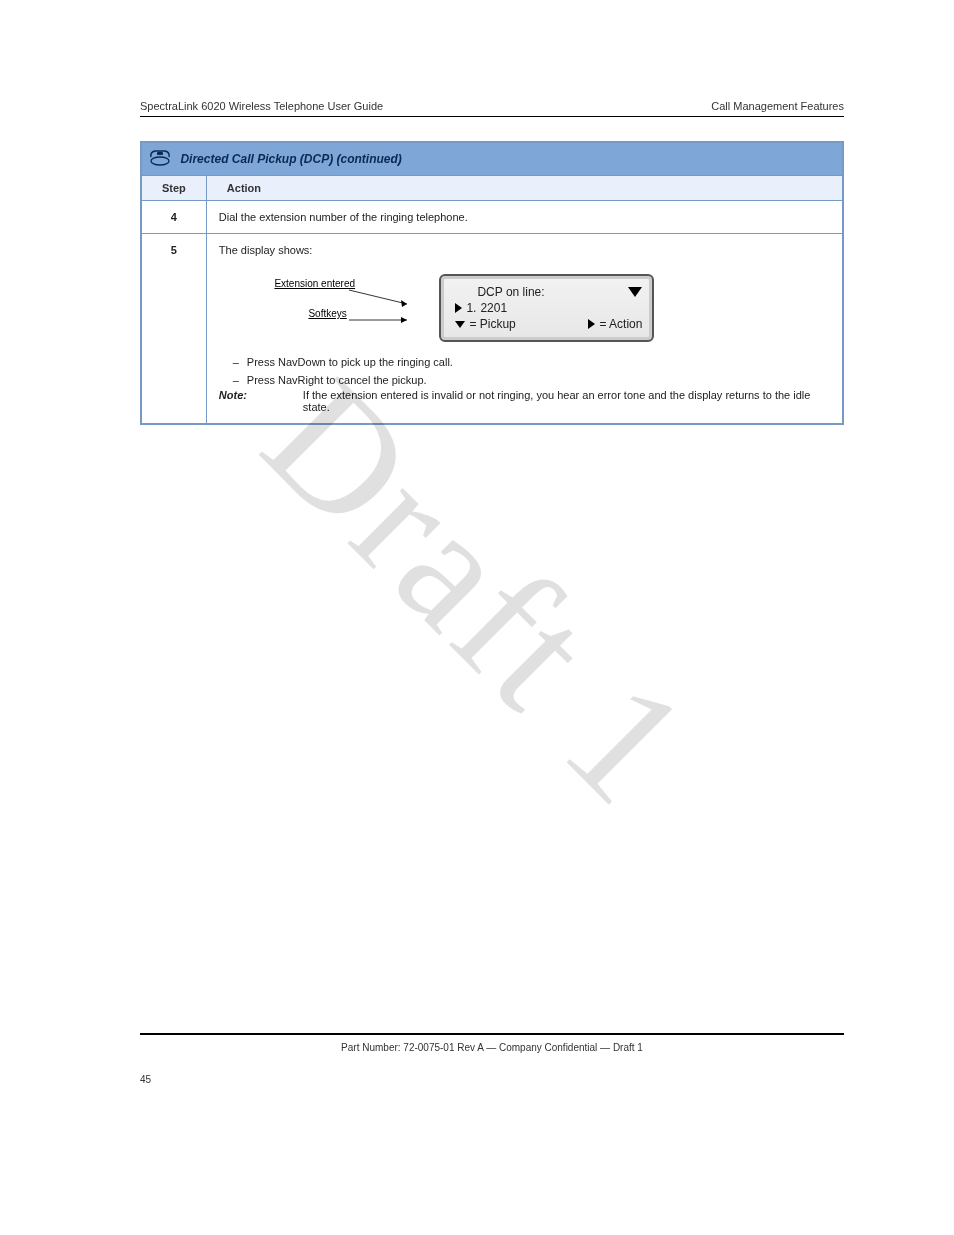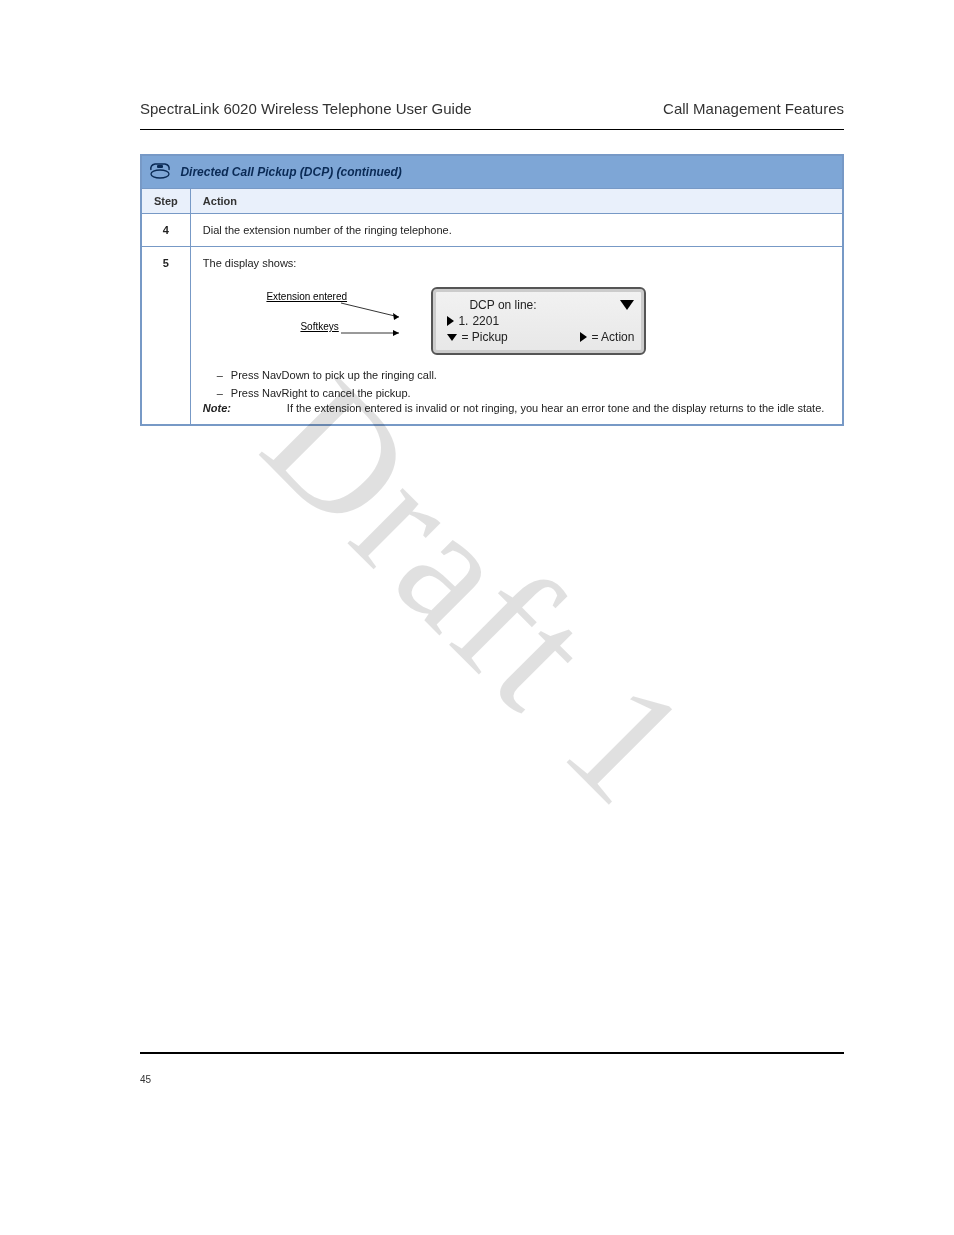--- a/index.html
+++ b/index.html
@@ -10,23 +10,23 @@
     height: 1235px;
     position: relative;
     overflow: hidden;
   }
   .page {
     padding: 100px 110px 0 140px;
   }
   .header-bar {
     display: flex;
     justify-content: space-between;
-    font-size: 15px;
-    color: #333;
-    margin-bottom: 12px;
+    font-size: 11px;
+    color: #333;
+    margin-bottom: 4px;
   }
   .header-rule {
     border: none;
     border-top: 1px solid #000;
     margin-bottom: 24px;
   }
   .proc-table {
     width: 100%;
     border: 2px solid #7799c6;
     border-collapse: collapse;
@@ -53,21 +53,21 @@
     color: #0a2a55;
     margin-left: 4px;
   }
   .step-head-row {
     background: #e9f0fb;
   }
   .step-head-row td {
     font-size: 11px;
     font-weight: bold;
     color: #333;
-    padding: 6px 12px;
+    padding: 6px 20px;
     border-bottom: 1px solid #7799c6;
   }
   .step-col {
     width: 40px;
     text-align: center;
     border-right: 1px solid #7799c6;
   }
   .body-row td {
     font-size: 11px;
     color: #222;
@@ -258,14 +258,15 @@
           <span class="note-body">If the extension entered is invalid or not ringing, you hear an error tone and the display returns to the idle state.</span>
         </div>
       </td>
     </tr>
   </tbody>
     </table>
 </div>
 
 <div class="footer">
   <hr class="footer-rule">
+  <div class="footer-text">Part Number: 72-0075-01 Rev A — Company Confidential — Draft 1</div>
   <div class="footer-pg">45</div>
 </div>
 
 </body></html>

